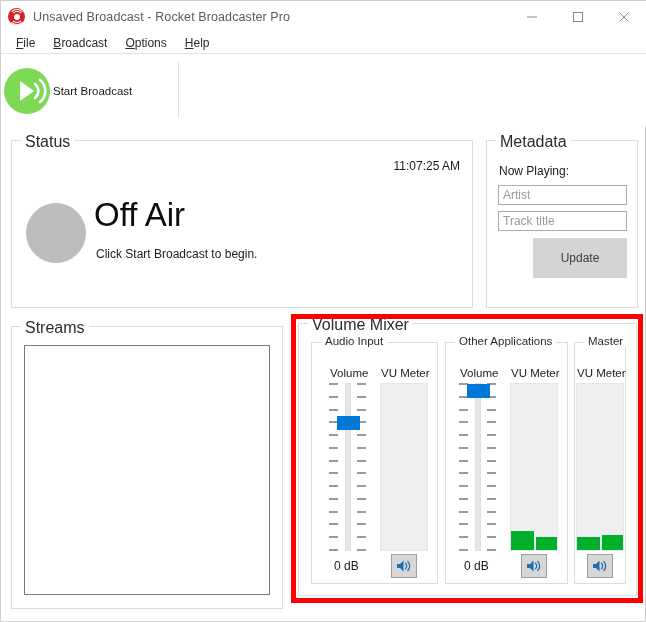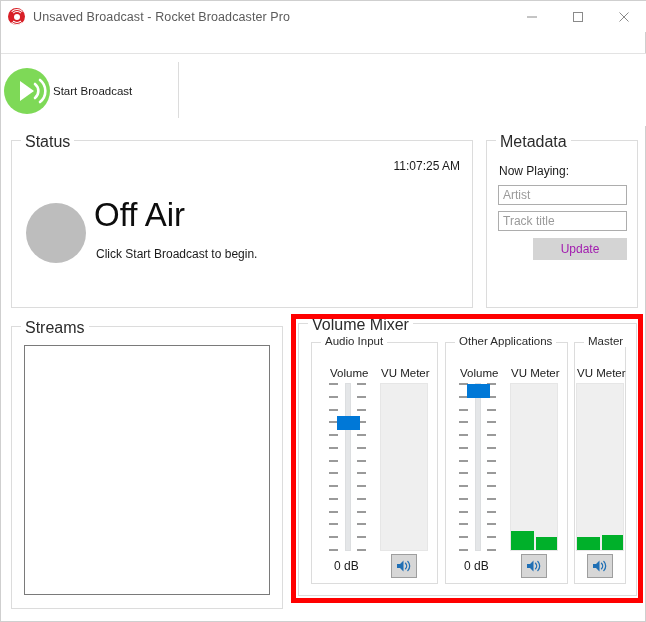--- a/index.html
+++ b/index.html
@@ -133,23 +133,23 @@
     position: absolute; left: 11px; width: 129px; height: 20px;
     border: 1px solid #adadad; background: #ffffff;
     font-family: "Liberation Sans", sans-serif; font-size: 12px;
     color: #1a1a1a; padding: 0 4px; outline: none;
   }
   .md-input::placeholder { color: #9a9a9a; opacity: 1; }
   #md-artist { top: 44px; }
   #md-track  { top: 70px; }
   #md-update {
     position: absolute; left: 46px; top: 97px;
-    width: 94px; height: 22px;
+    width: 94px; height: 40px;
     background: #d4d4d4; border: 1px solid #d4d4d4;
-    color: #a21caf; font-size: 12px;
+    color: #404040; font-size: 12px;
     font-family: "Liberation Sans", sans-serif;
     display: flex; align-items: center; justify-content: center; text-align: right;
   }
 
   
   #streams-list {
     position: absolute; left: 12px; top: 18px;
     width: 246px; height: 250px;
     background: #ffffff; border: 1px solid #7a7a7a;
   }
@@ -247,20 +247,26 @@
       </div>
       <div class="wc">
         <svg width="12" height="12" viewBox="0 0 12 12">
             <line x1="1.5" y1="1.5" x2="10.5" y2="10.5" stroke="#8a8a8a" stroke-width="1"></line>
             <line x1="10.5" y1="1.5" x2="1.5" y2="10.5" stroke="#8a8a8a" stroke-width="1"></line>
           </svg>
       </div>
     </div>
   </div>
 
+  <div id="menubar">
+    <div class="menu-item"><span class="mn">F</span><span>ile</span></div>
+    <div class="menu-item"><span class="mn">B</span><span>roadcast</span></div>
+    <div class="menu-item"><span class="mn">O</span><span>ptions</span></div>
+    <div class="menu-item"><span class="mn">H</span><span>elp</span></div>
+  </div>
   <div id="menu-rule"></div>
 
   <div id="toolbar">
 
     <div class="tbtn" id="tbtn-start">
       <div class="glyph">
         <svg width="52" height="52" viewBox="0 0 52 52">
           <circle cx="26" cy="26" r="23" fill="#7ed957"></circle>
           <path d="M19 16 L19 36 L33 26 Z" fill="#ffffff"></path>
           <path d="M34 19 A9 9 0 0 1 34 33" fill="none" stroke="#ffffff" stroke-width="2.6" stroke-linecap="round"></path>

